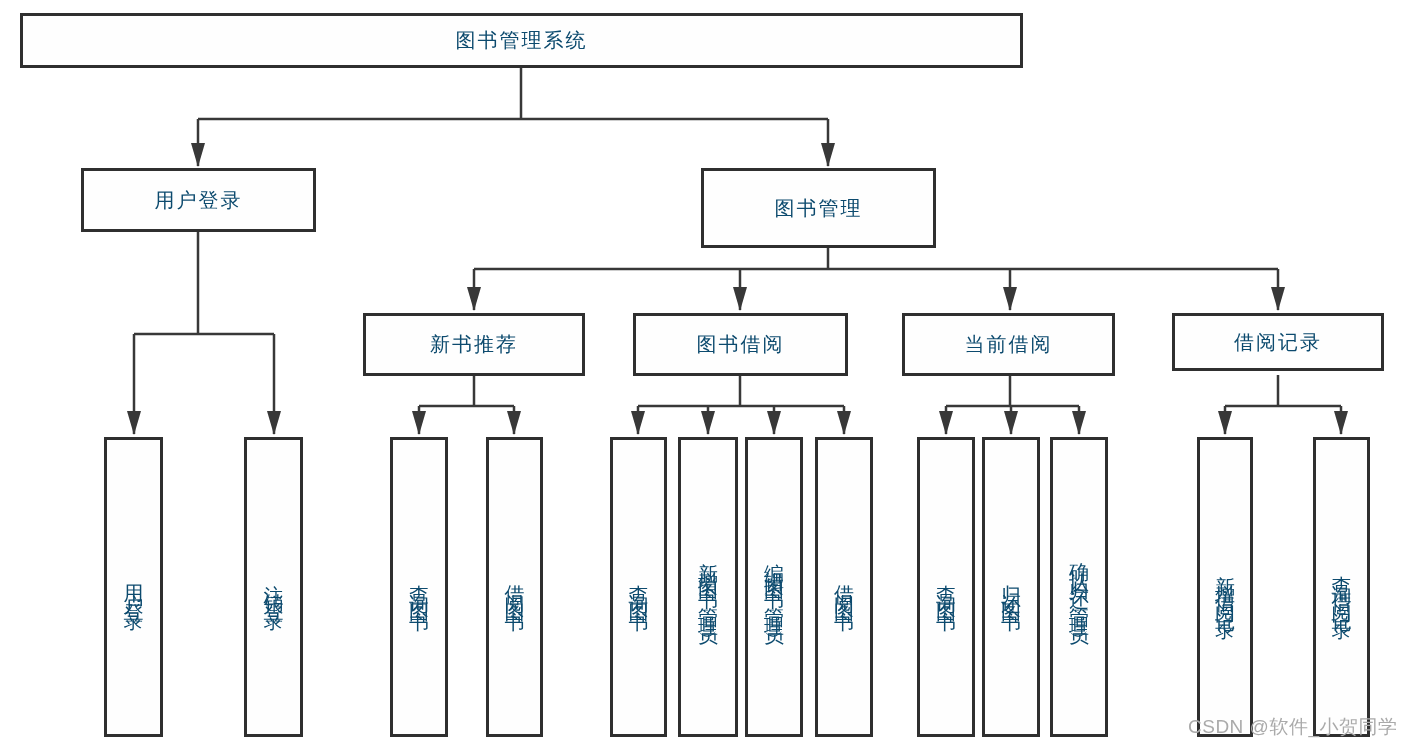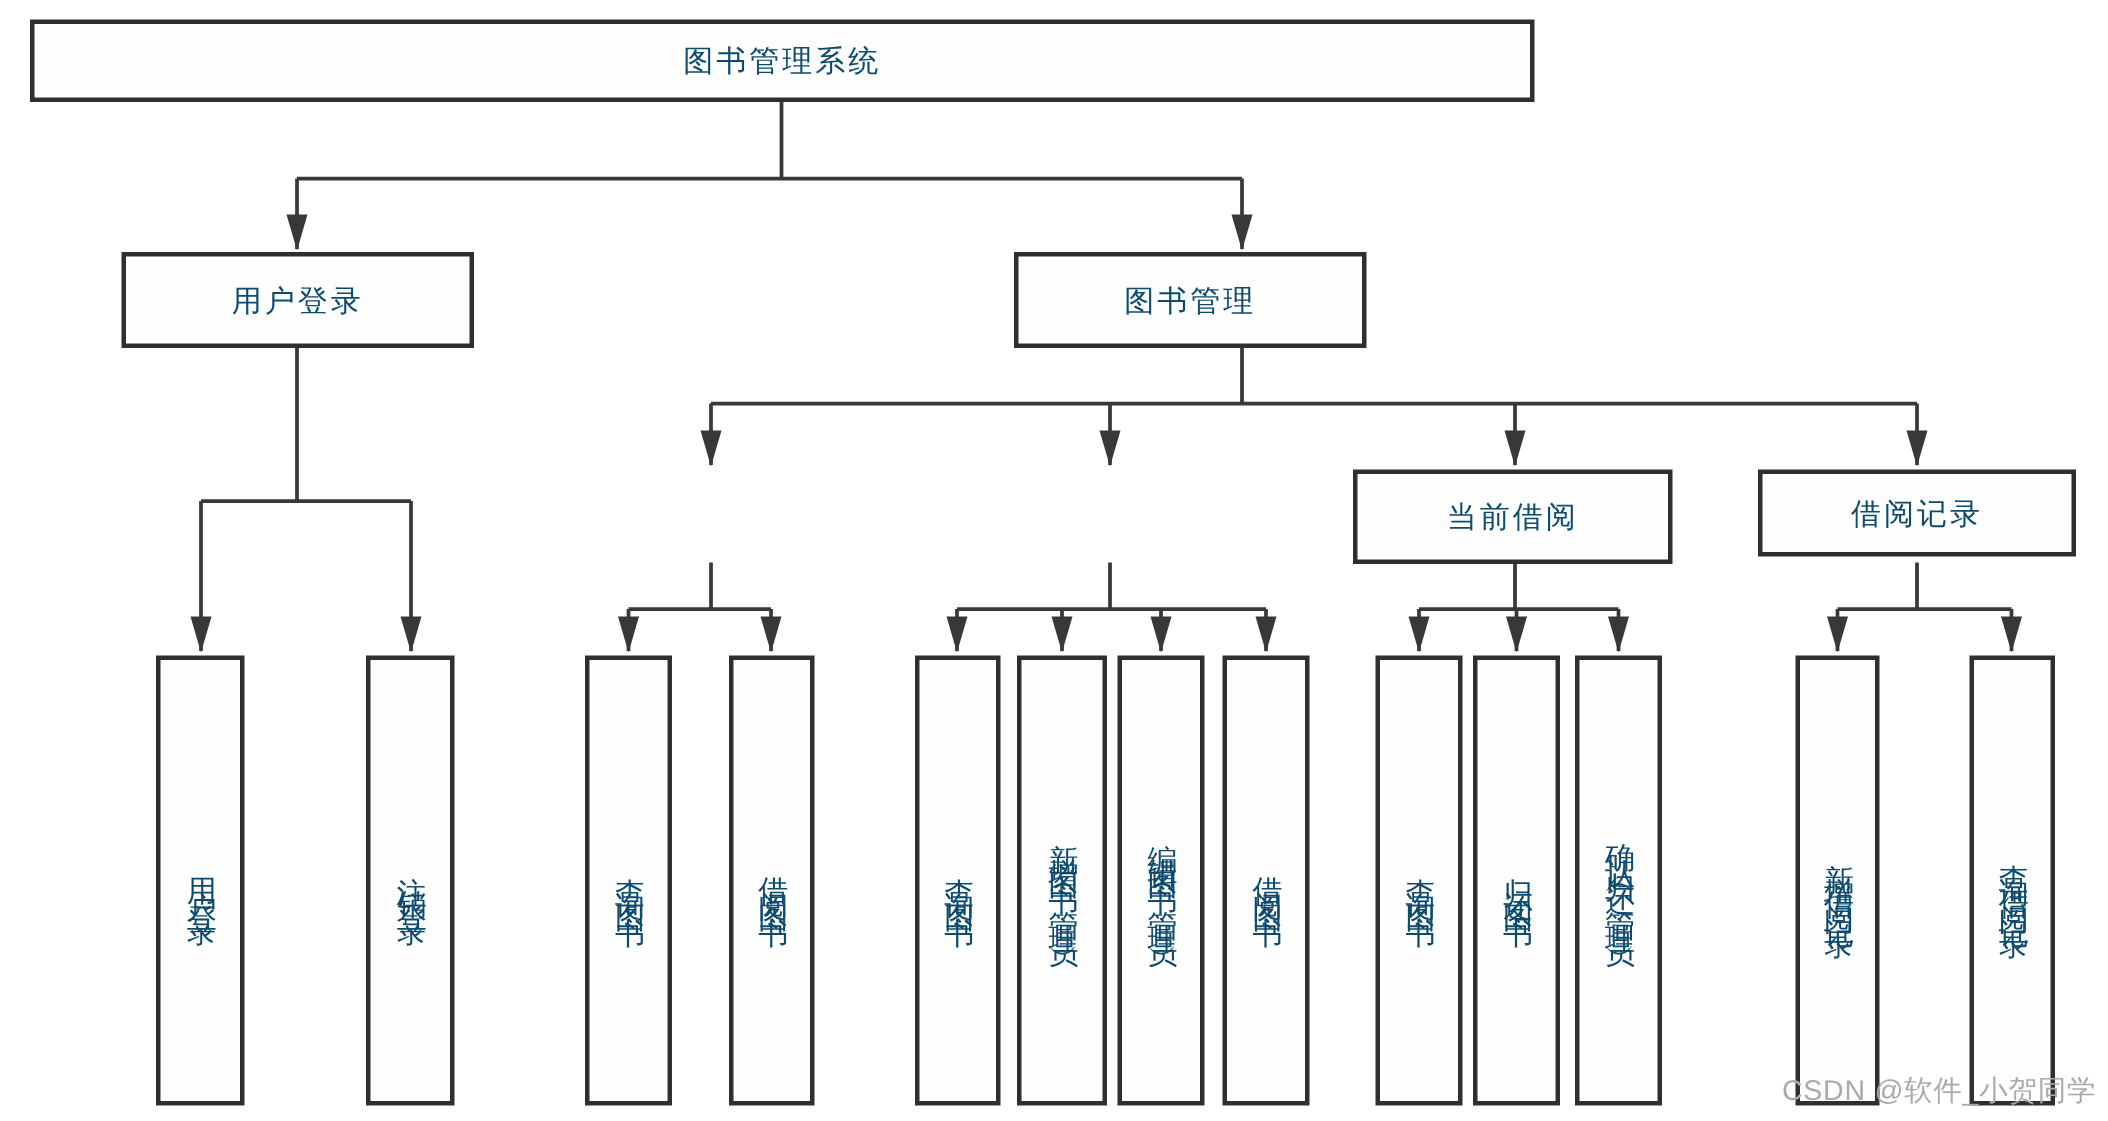--- a/index.html
+++ b/index.html
@@ -70,22 +70,24 @@
       <path d="M1079,406 V434" marker-end="url(#arrow)"></path>
 
       <path d="M1225,406 V434" marker-end="url(#arrow)"></path>
       <path d="M1341,406 V434" marker-end="url(#arrow)"></path>
     </g>
   </svg>
 
   <div class="node h" style="left:20px; top:13px; width:1003px; height:55px;">图书管理系统</div>
 
   <div class="node h" style="left:81px; top:168px; width:235px; height:64px;">用户登录</div>
-  <div class="node h" style="left:676px; top:168px; width:235px; height:64px;">图书管理</div>
+  <div class="node h" style="left:701px; top:168px; width:235px; height:80px;">图书管理</div>
 
+  <div class="node h" style="left:363px; top:313px; width:222px; height:63px;">新书推荐</div>
+  <div class="node h" style="left:633px; top:313px; width:215px; height:63px;">图书借阅</div>
   <div class="node h" style="left:902px; top:313px; width:213px; height:63px;">当前借阅</div>
   <div class="node h" style="left:1172px; top:313px; width:212px; height:58px;">借阅记录</div>
 
   <div class="node v" style="left:104px; top:437px; width:59px; height:300px;">用户登录</div>
   <div class="node v" style="left:244px; top:437px; width:59px; height:300px;">注销登录</div>
 
   <div class="node v" style="left:390px; top:437px; width:58px; height:300px;">查询图书</div>
   <div class="node v" style="left:486px; top:437px; width:57px; height:300px;">借阅图书</div>
 
   <div class="node v" style="left:610px; top:437px; width:57px; height:300px;">查询图书</div>

